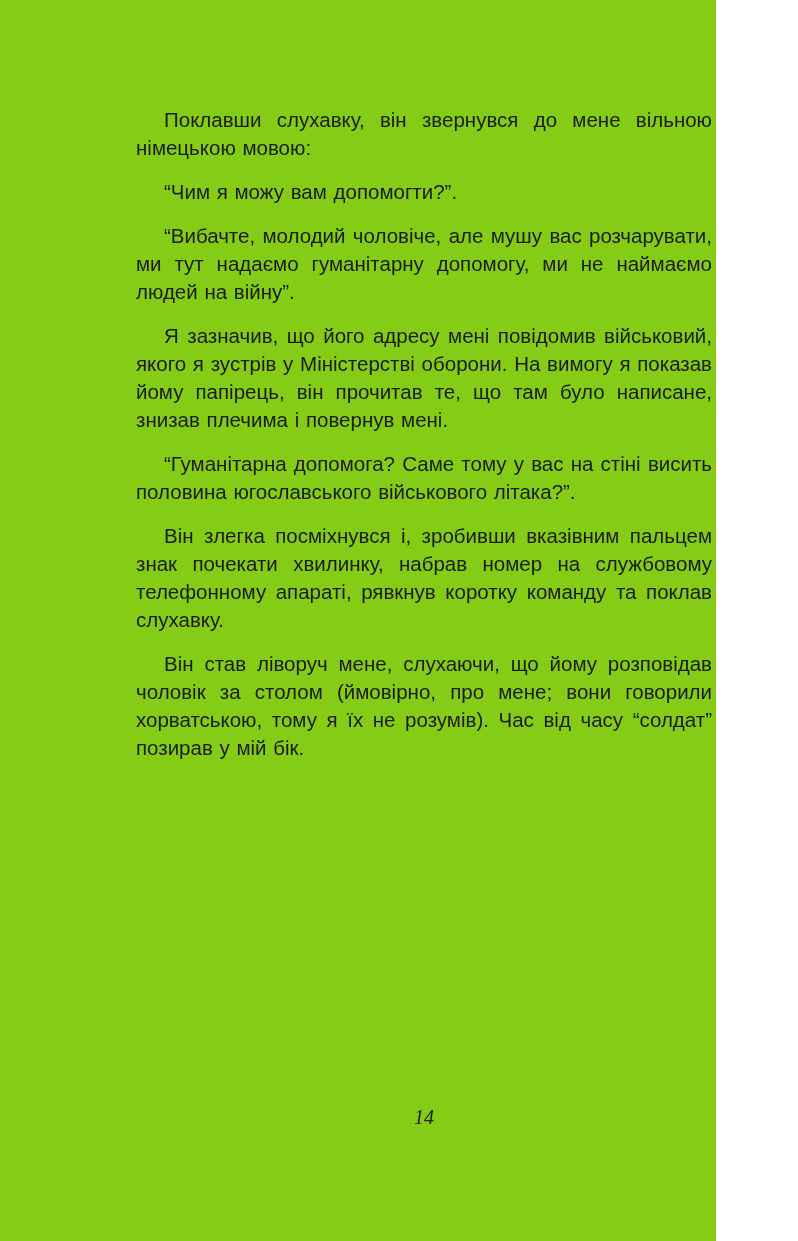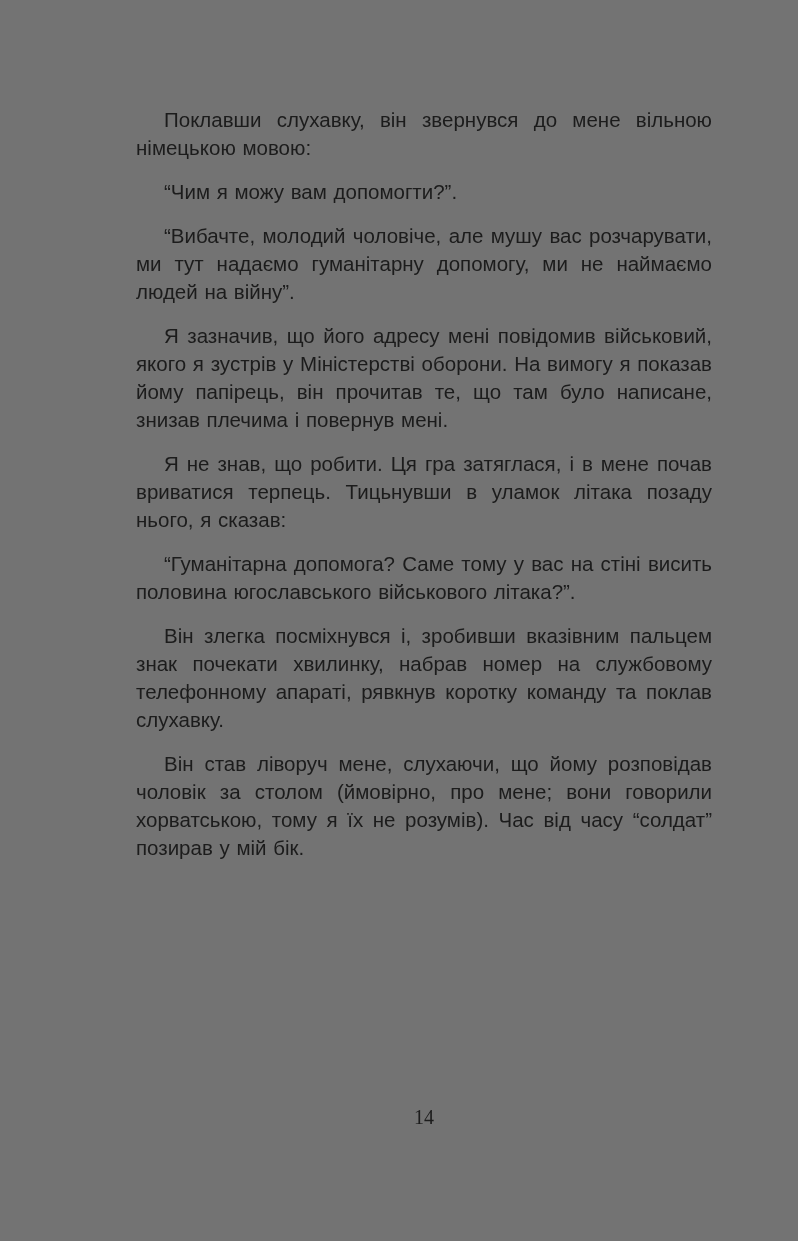--- a/index.html
+++ b/index.html
@@ -2,23 +2,23 @@
 <html><head>
 <meta charset="utf-8">
 <style>
   html, body {
     margin: 0;
     padding: 0;
     background: #ffffff;
   }
   .page {
     position: relative;
-    width: 798px;
+    width: 716px;
     height: 1241px;
-    background: #737373;
+    background: #84cc16;
     overflow: hidden;
     font-family: "Liberation Sans", "DejaVu Sans", sans-serif;
     color: #1c1c1c;
   }
   .text-block {
     position: absolute;
     left: 136px;
     top: 106px;
     width: 576px;
   }
@@ -34,32 +34,32 @@
     position: absolute;
     left: 136px;
     top: 1106px;
     width: 576px;
     text-align: center;
   }
   .page-number {
     font-family: "Liberation Serif", "DejaVu Serif", serif;
     font-size: 20px;
     color: #1c1c1c;
+    font-style: italic;
   }
 </style>
 </head>
 <body>
 
 <div class="page">
   <div class="text-block">
     <p>Поклавши слухавку, він звернувся до мене вільною німецькою мовою:</p>
     <p>“Чим я можу вам допомогти?”.</p>
     <p>“Вибачте, молодий чоловіче, але мушу вас розчарувати, ми тут надаємо гуманітарну допомогу, ми не наймаємо людей на війну”.</p>
     <p>Я зазначив, що його адресу мені повідомив військовий, якого я зустрів у Міністерстві оборони. На вимогу я показав йому папірець, він прочитав те, що там було написане, знизав плечима і повернув мені.</p>
-    <p>Я не знав, що робити. Ця гра затяглася, і в мене почав вриватися терпець. Тицьнувши в уламок літака позаду нього, я сказав:</p>
     <p>“Гуманітарна допомога? Саме тому у вас на стіні висить половина югославського військового літака?”.</p>
     <p>Він злегка посміхнувся і, зробивши вказівним пальцем знак почекати хвилинку, набрав номер на службовому телефонному апараті, рявкнув коротку команду та поклав слухавку.</p>
     <p>Він став ліворуч мене, слухаючи, що йому розповідав чоловік за столом (ймовірно, про мене; вони говорили хорватською, тому я їх не розумів). Час від часу “солдат” позирав у мій бік.</p>
   </div>
   <div class="page-footer">
     <span class="page-number">14</span>
   </div>
 </div>
 
 </body></html>

